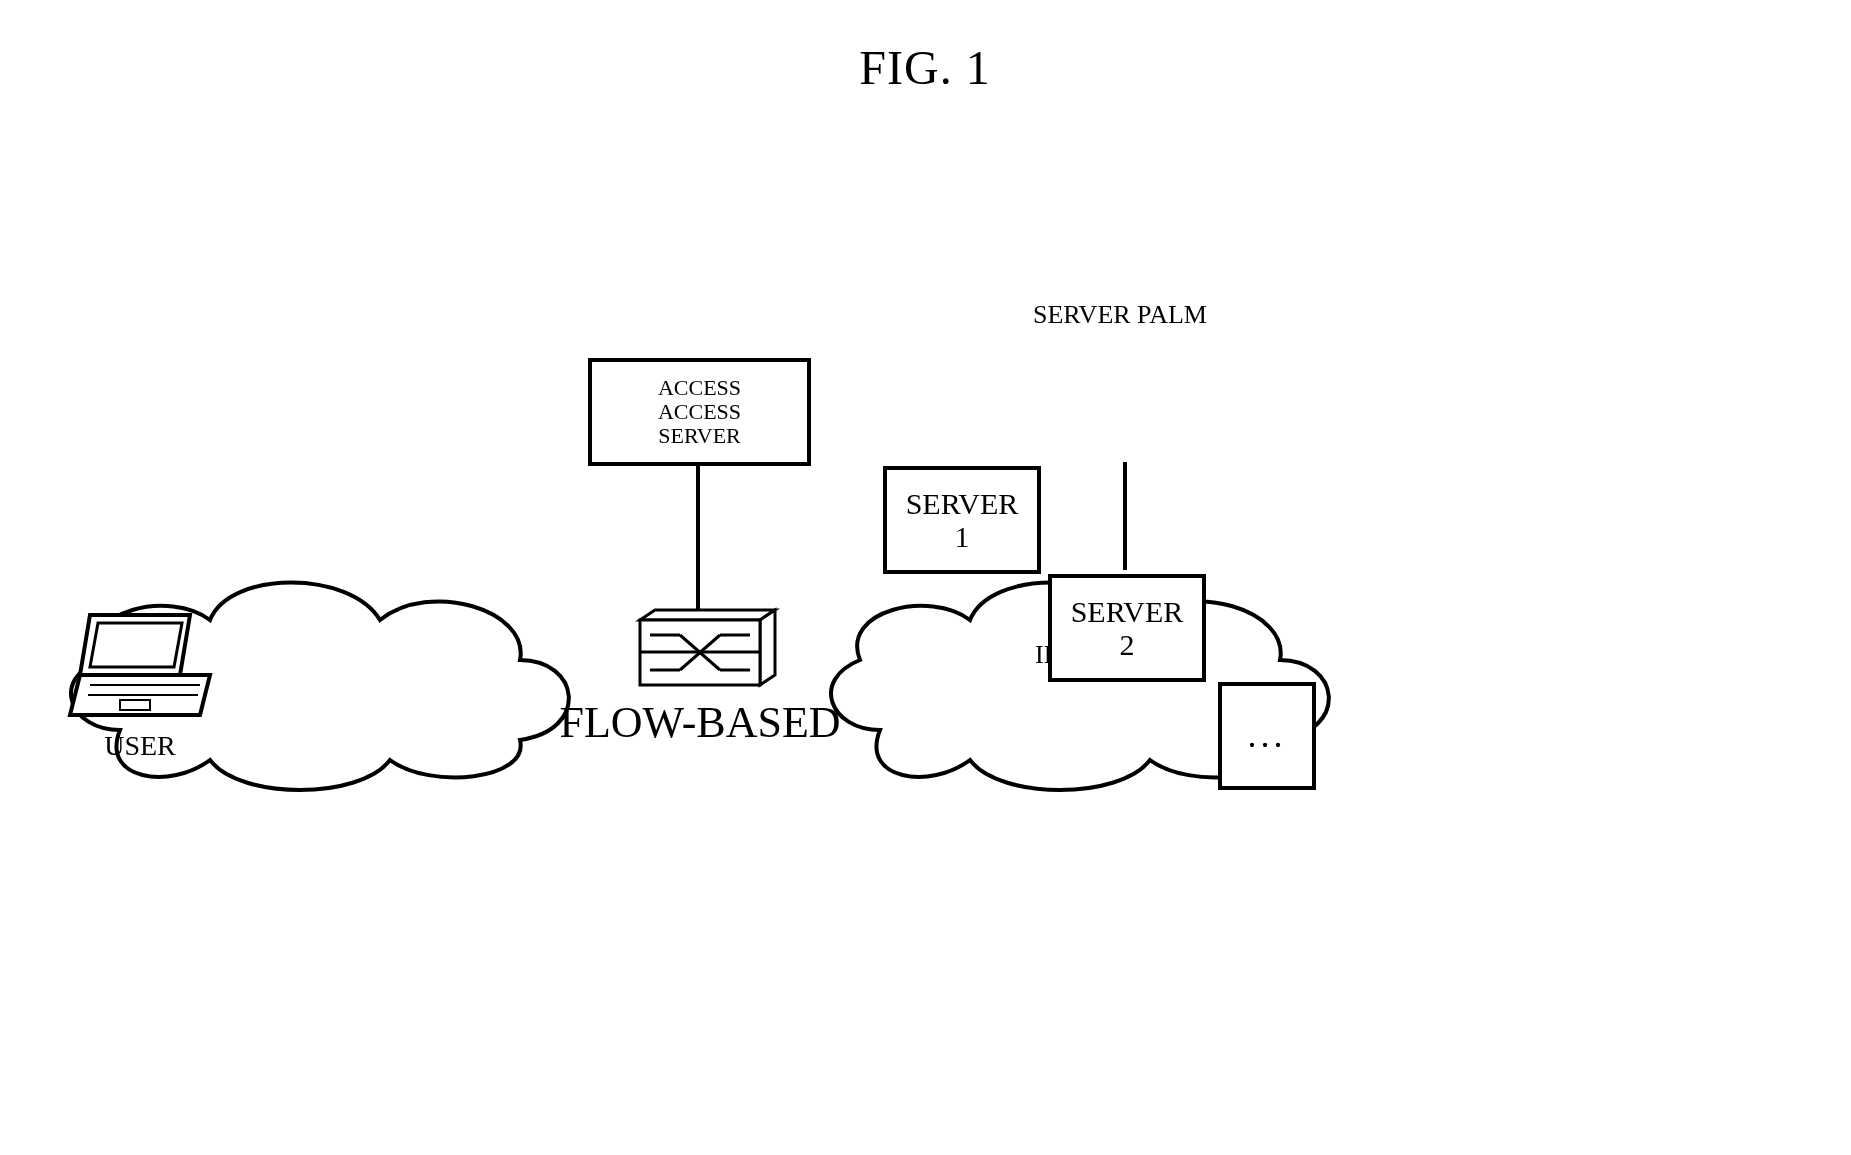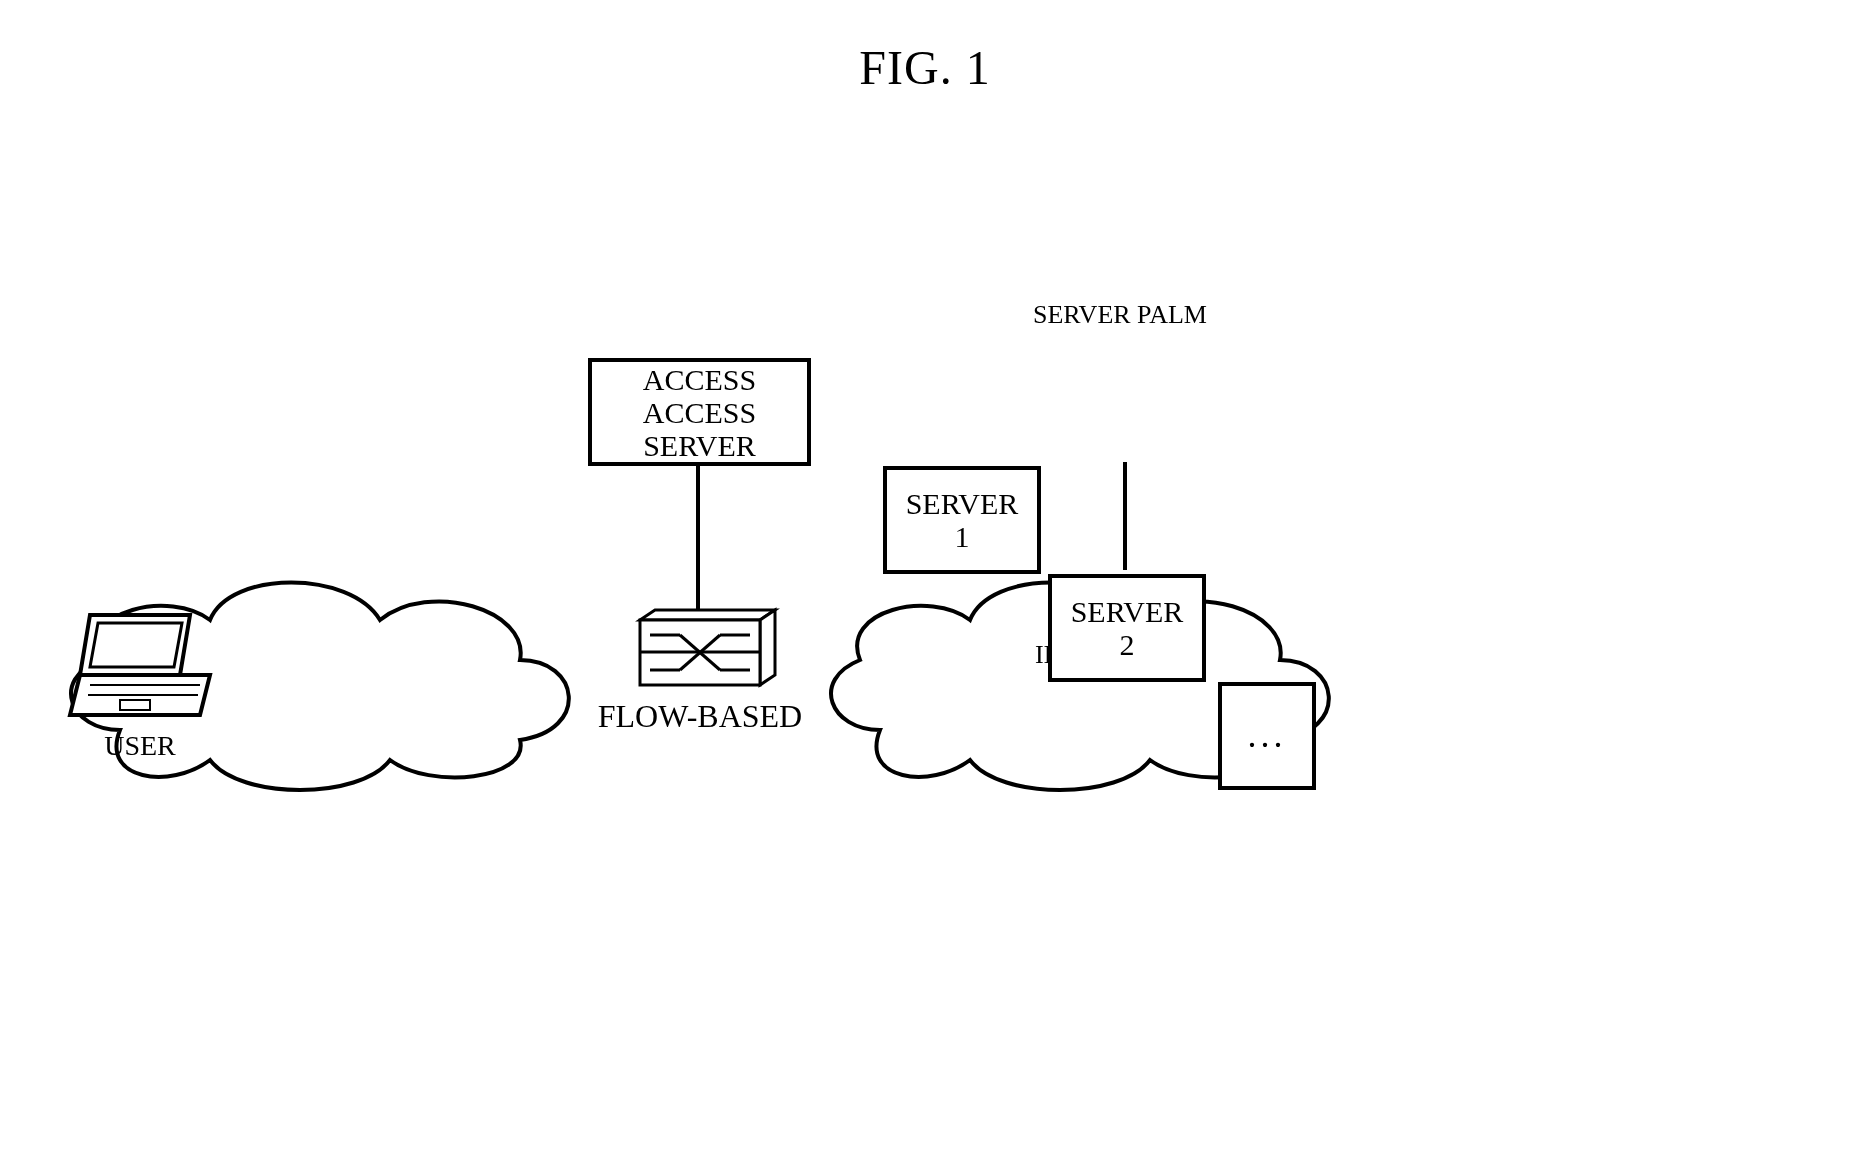--- a/index.html
+++ b/index.html
@@ -39,21 +39,21 @@
     position: relative;
   }
   .shadow-box::before {
     content: "";
     position: absolute;
     top: 6px; left: 6px; right: -6px; bottom: -6px;
     background: #000;
     z-index: -1;
   }
   .label {
-    font-size: 32px;
+    font-size: 44px;
     text-align: center;
     line-height: 1.05;
   }
   .big-label {
     font-size: 26px;
     text-align: center;
   }
   .user-label { font-size: 28px; }
   svg { overflow: visible; }
 </style>
@@ -121,21 +121,21 @@
     <line x1="60" y1="70" x2="100" y2="35" stroke="#000" stroke-width="3"></line>
     <line x1="30" y1="70" x2="60" y2="70" stroke="#000" stroke-width="3"></line>
     <line x1="100" y1="70" x2="130" y2="70" stroke="#000" stroke-width="3"></line>
     <line x1="20" y1="52" x2="140" y2="52" stroke="#000" stroke-width="3"></line>
   </svg>
   <div class="abs label" style="left:510px; top:700px; width:380px;">
     <span>FLOW-BASED</span><br>
     <br>
   </div>
 
-  <div class="abs box shadow-box" style="left:588px; top:358px; width:215px; height:100px; font-size:30px;">
+  <div class="abs box shadow-box" style="left:588px; top:358px; width:215px; height:100px; font-size:22px;">
     <span class="line">ACCESS</span>
     <span class="line">ACCESS</span>
     <span class="line">SERVER</span>
   </div>
 
   <div class="abs big-label" style="left:960px; top:300px; width:320px;">SERVER PALM</div>
 
   <div class="abs box shadow-box" style="left:883px; top:358px; width:150px; height:100px;">
     <span class="line">SERVER</span>
     <span class="line">1</span>

